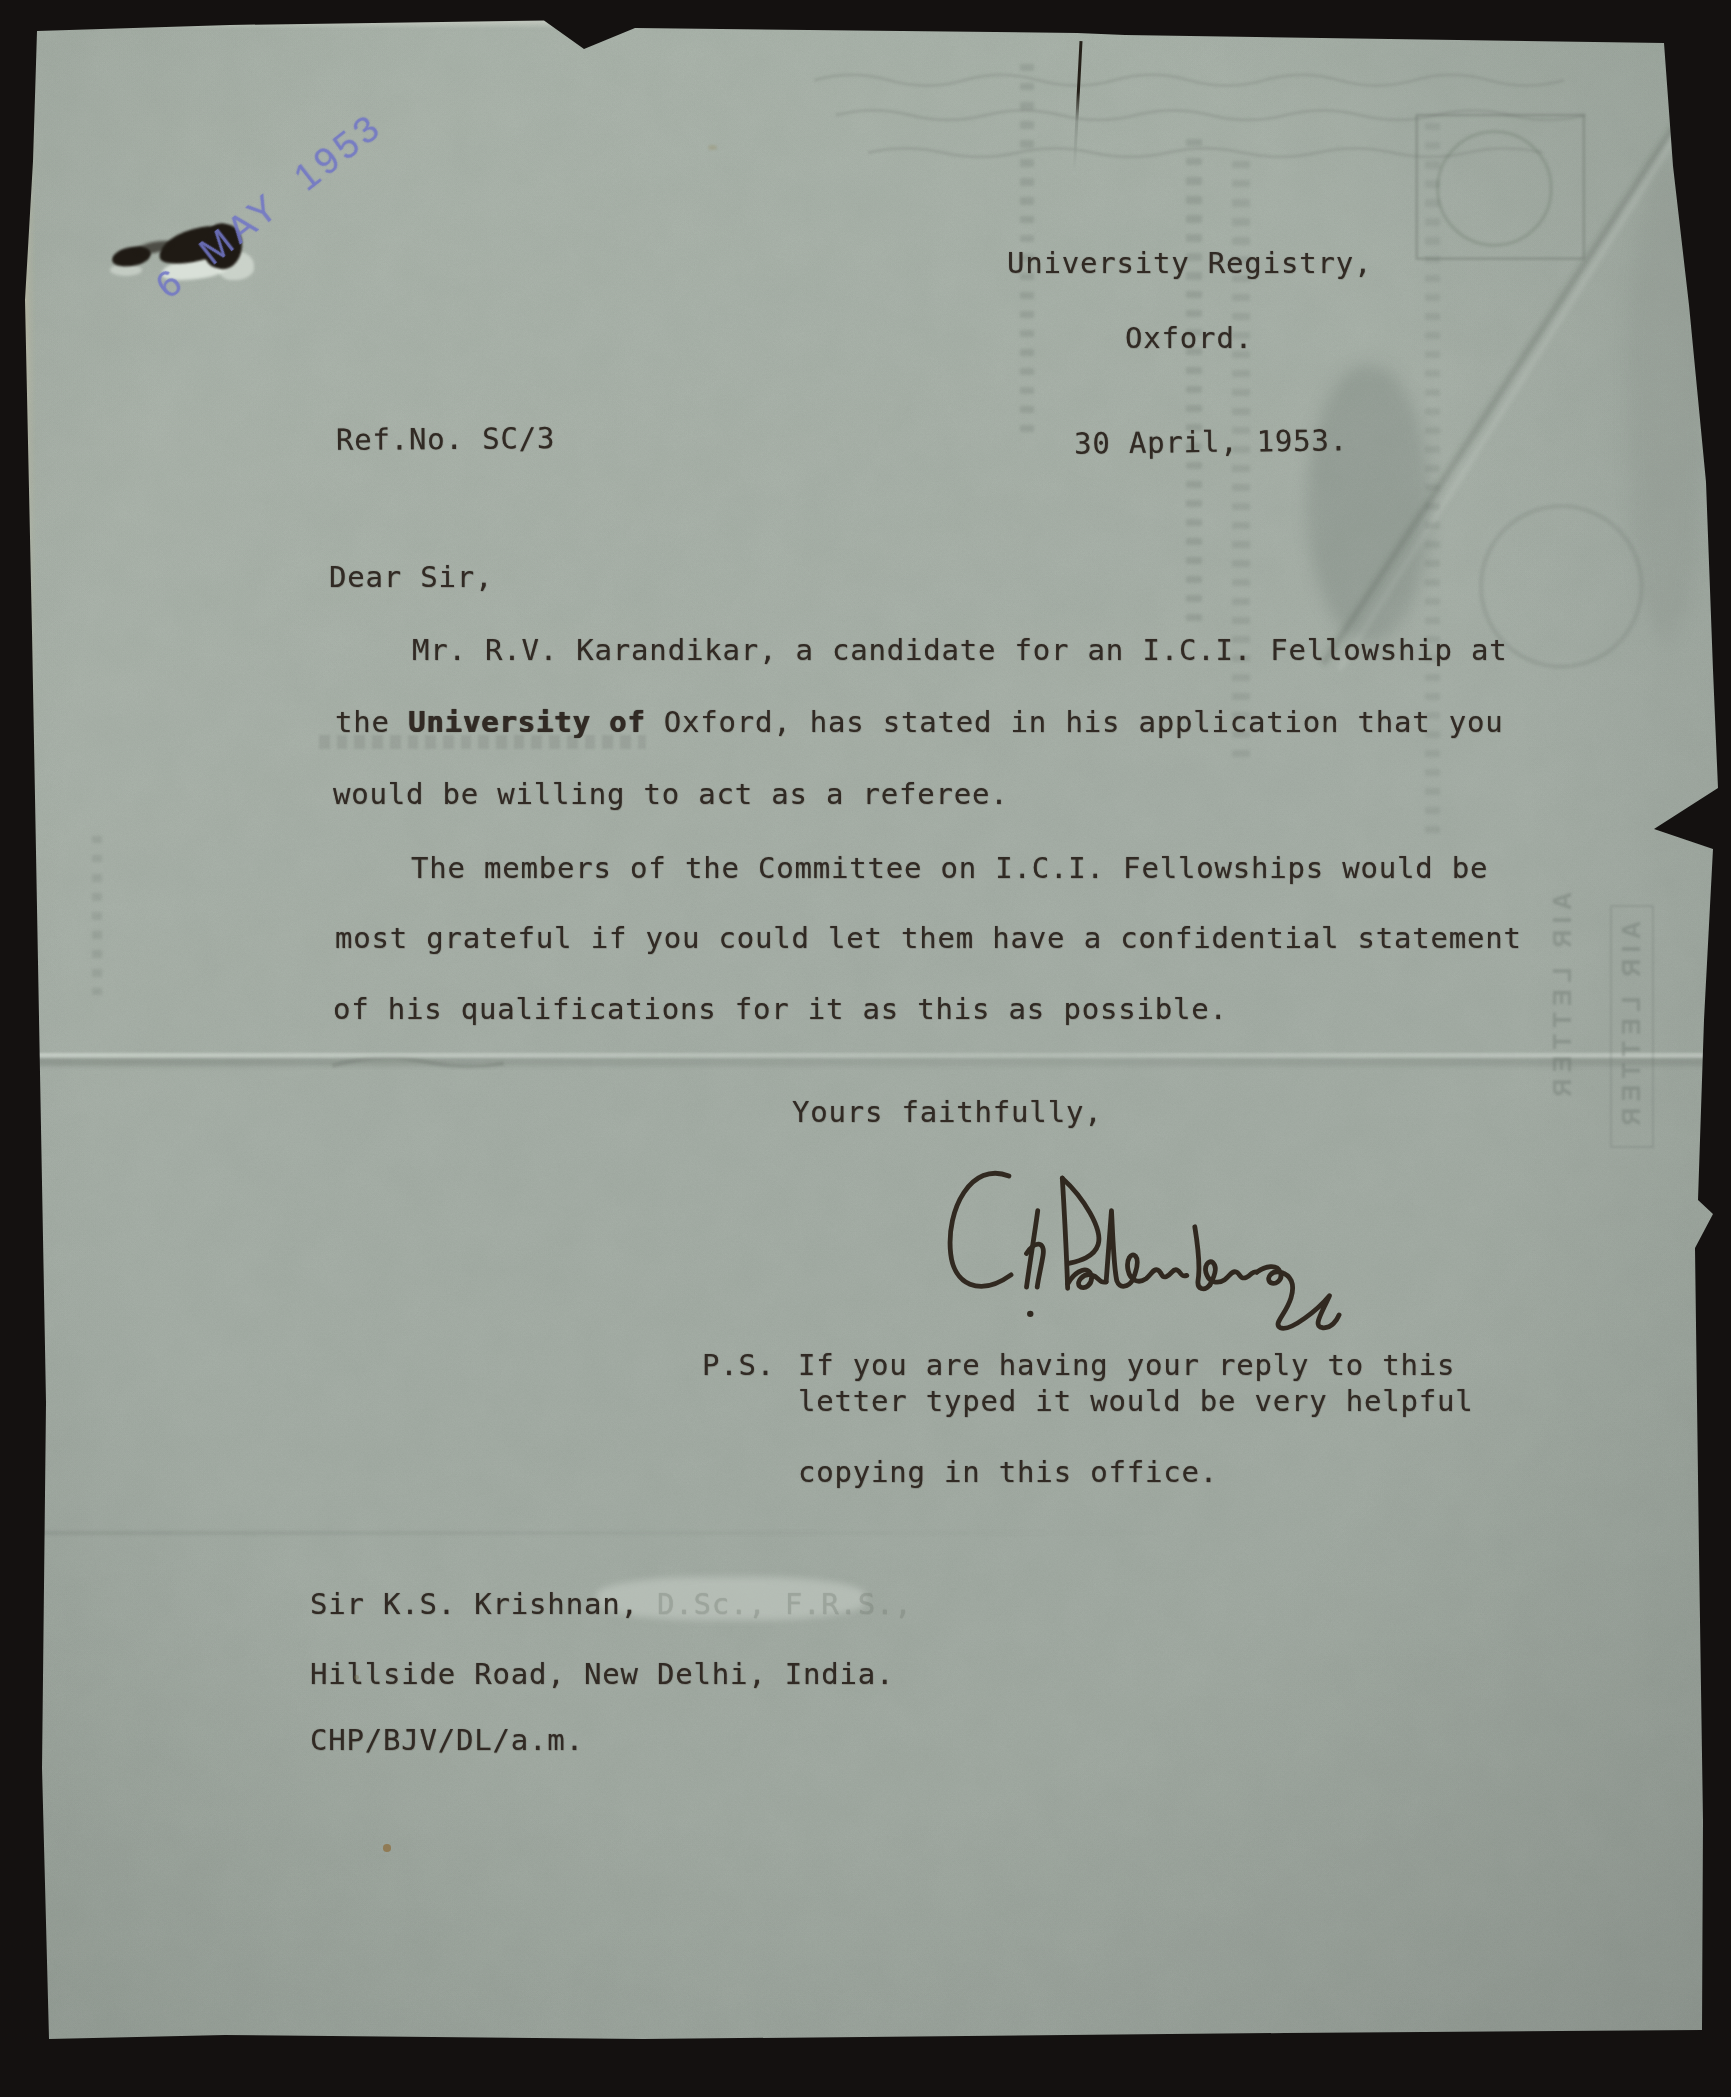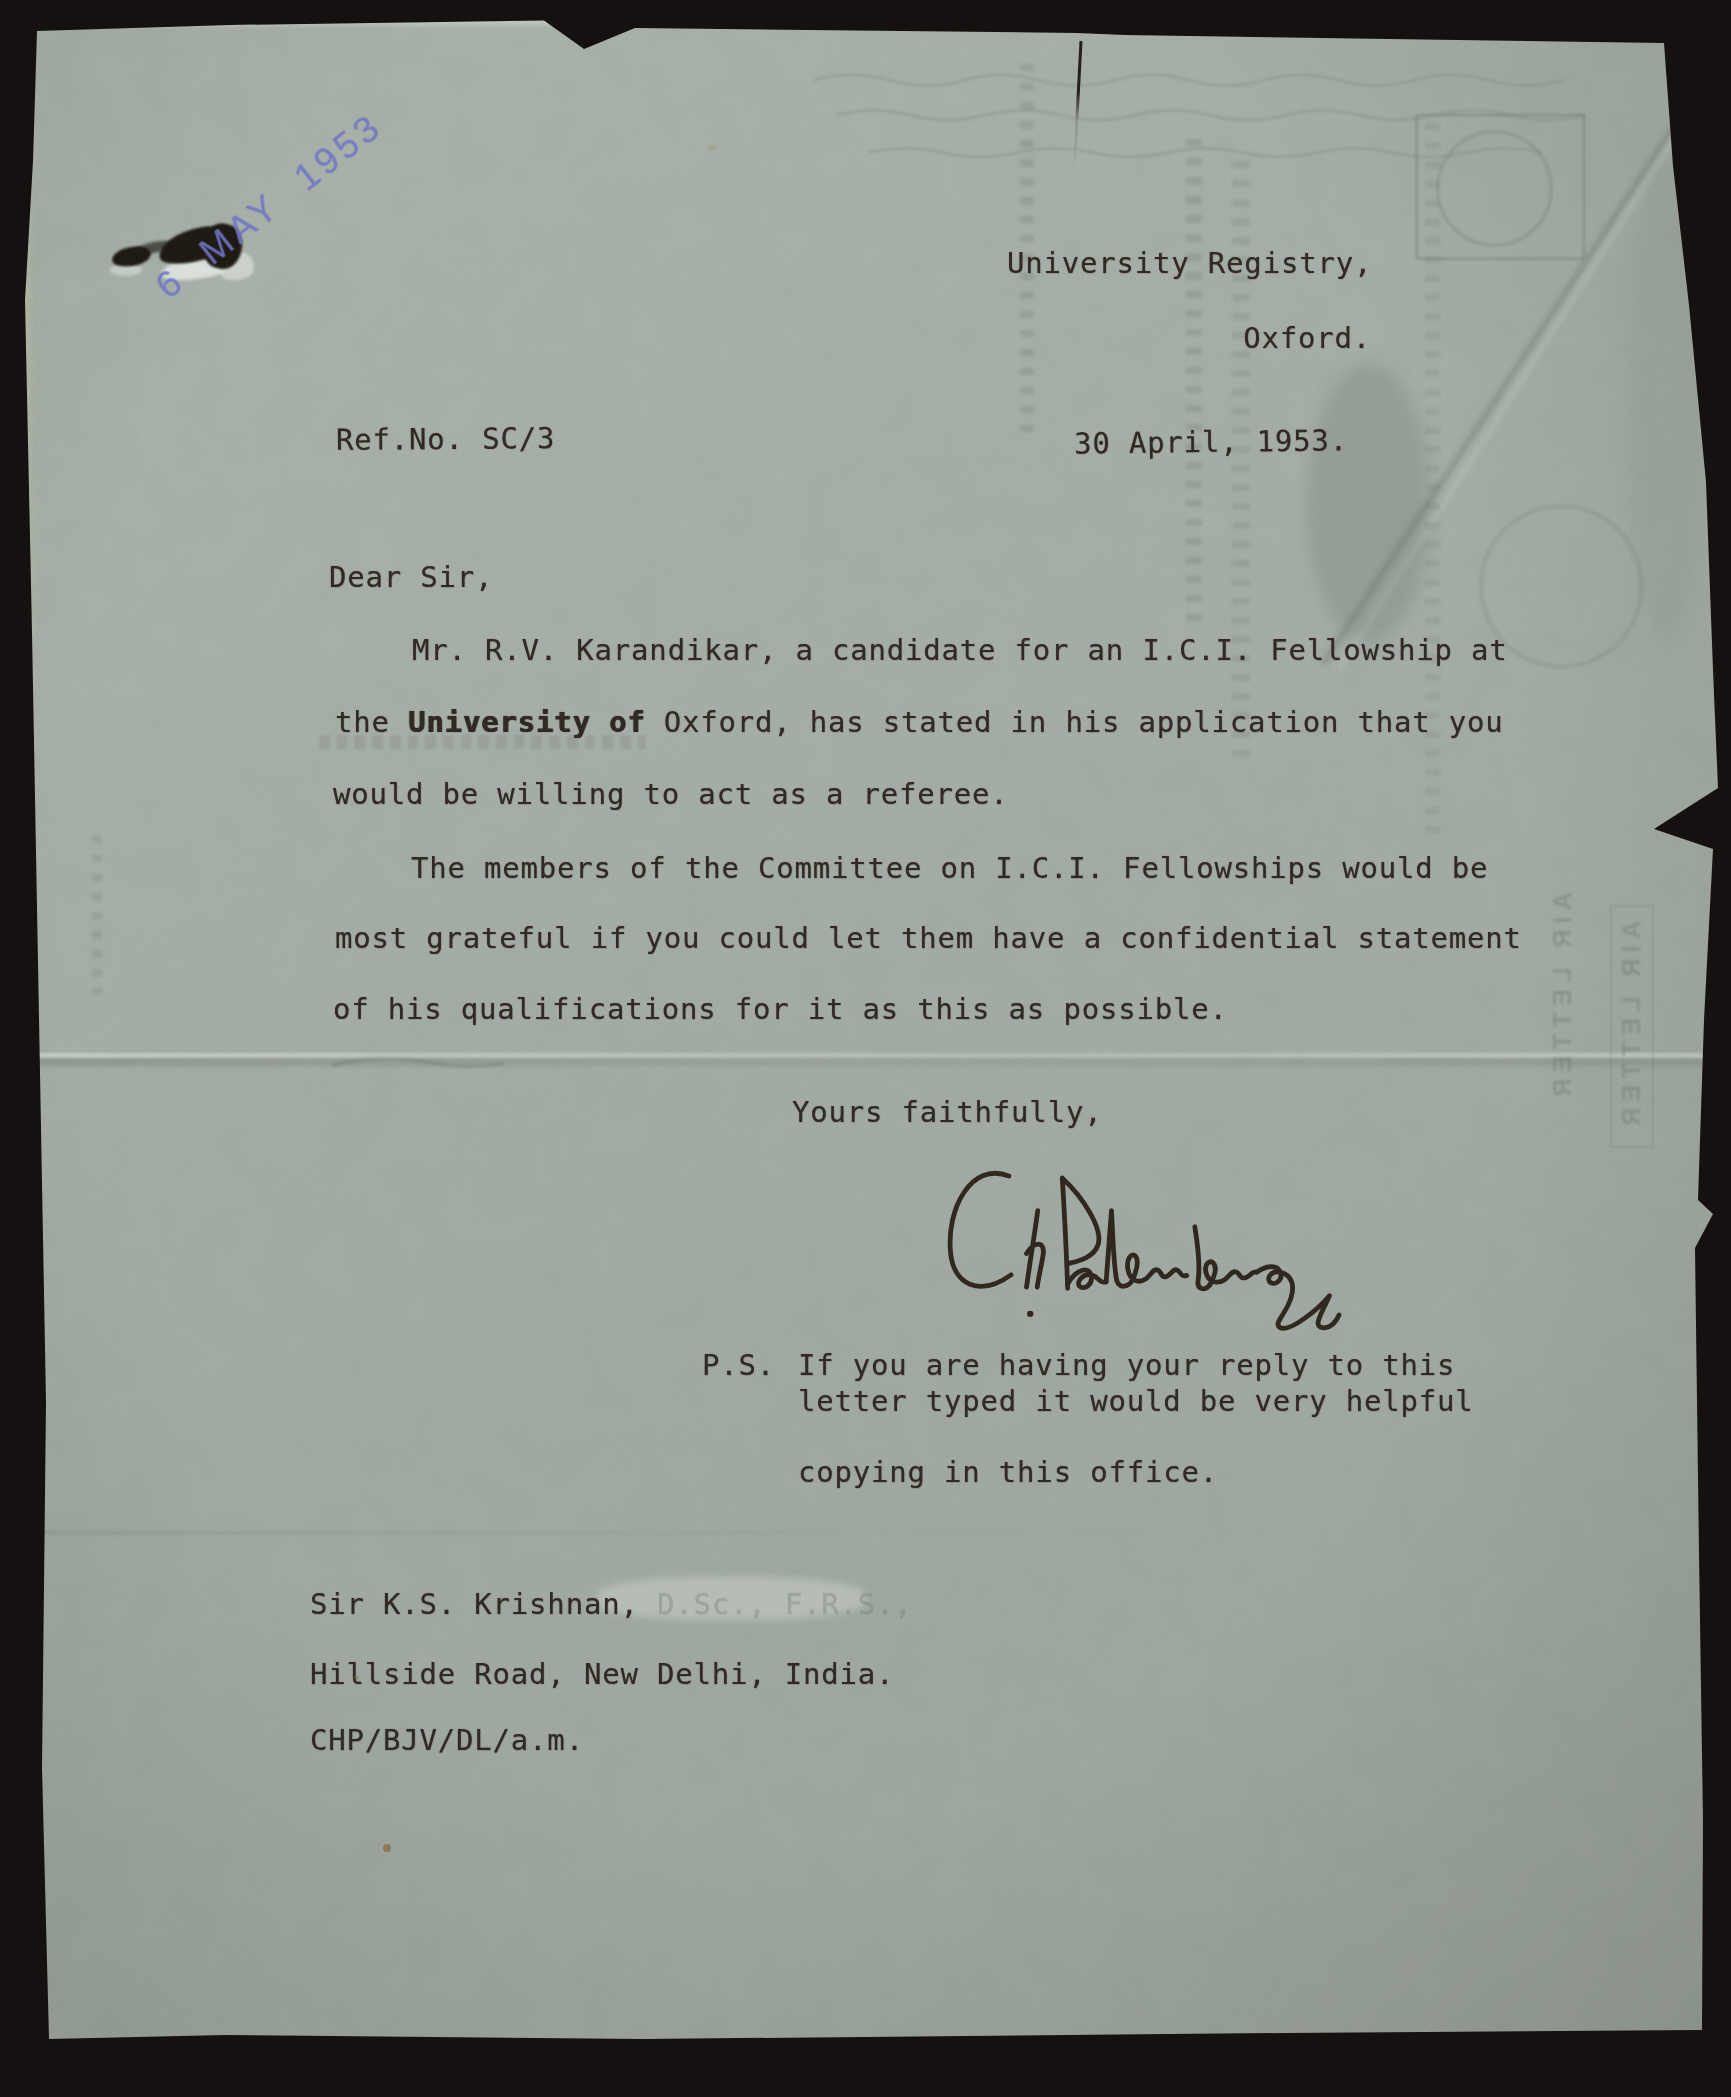--- a/index.html
+++ b/index.html
@@ -36,21 +36,21 @@
     letter-spacing:0.8px;white-space:pre;
     text-shadow:0 0 1.1px rgba(52,44,36,.5), 0.5px 0.5px 0 rgba(52,44,36,.12);
   }
   .tw .overstruck{
     font-weight:bold;
     text-shadow:0 0 1.1px rgba(40,32,26,.85), 0.8px 0 0 rgba(40,32,26,.7);
   }
   .tw .faded{
     color:#6f786f;opacity:.34;filter:blur(0.5px);
   }
-  .centered{text-align:right;}
+  .centered{text-align:center;}
   .stamp{
     position:absolute;left:161px;top:270px;width:407px;
     transform:rotate(-38deg);transform-origin:left center;
     color:var(--stamp-blue);font-family:"Liberation Sans", sans-serif;
     font-size:37px;letter-spacing:4.3px;word-spacing:16px;font-weight:500;
     opacity:.88;filter:blur(0.3px);
     text-shadow:0 0 1.6px rgba(110,115,200,.5);
   }
   .fold{position:absolute;left:0;width:100%;pointer-events:none;}
   .fold .lite{height:5.4px;background:linear-gradient(90deg,rgba(226,233,226,.55),rgba(226,233,226,.28) 60%,rgba(226,233,226,.45));filter:blur(1.1px);}

